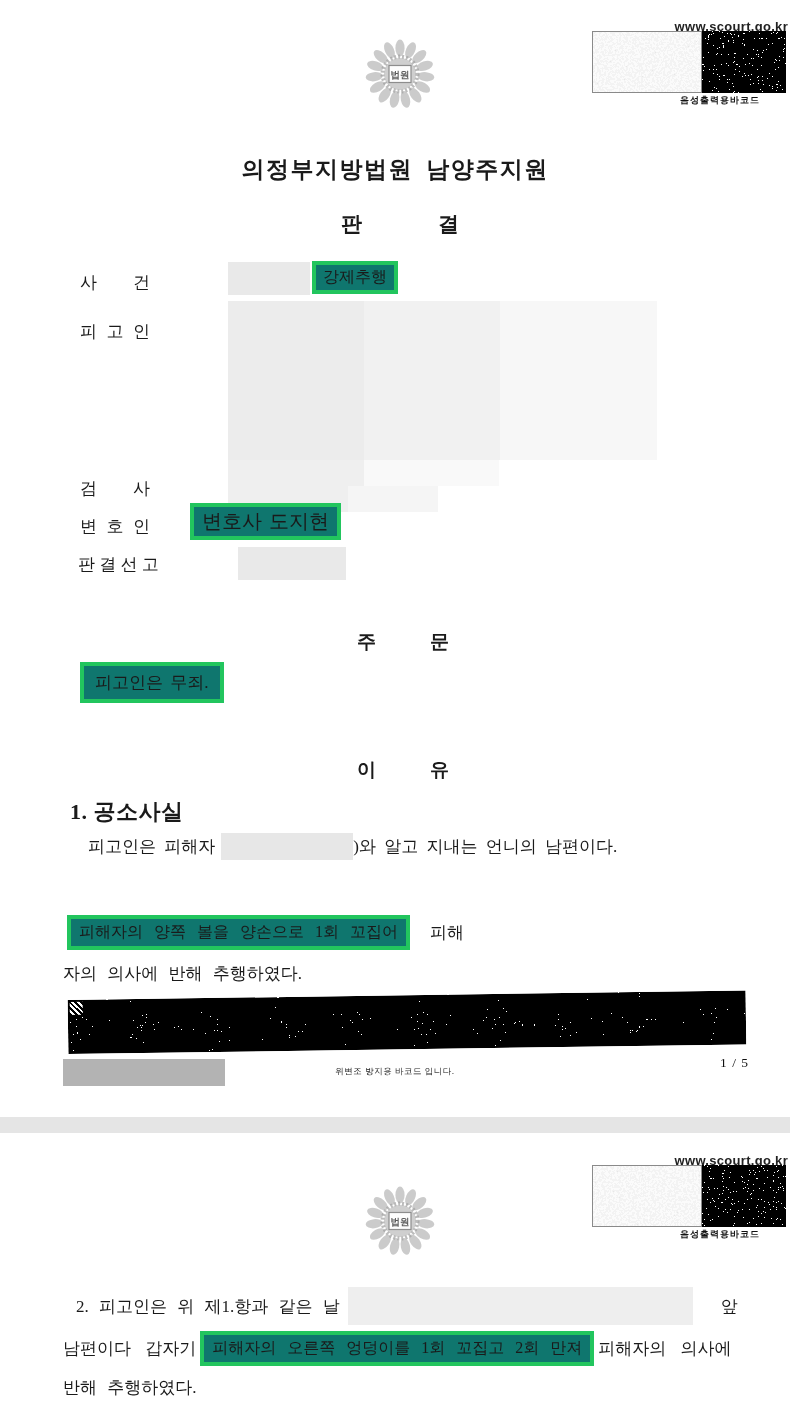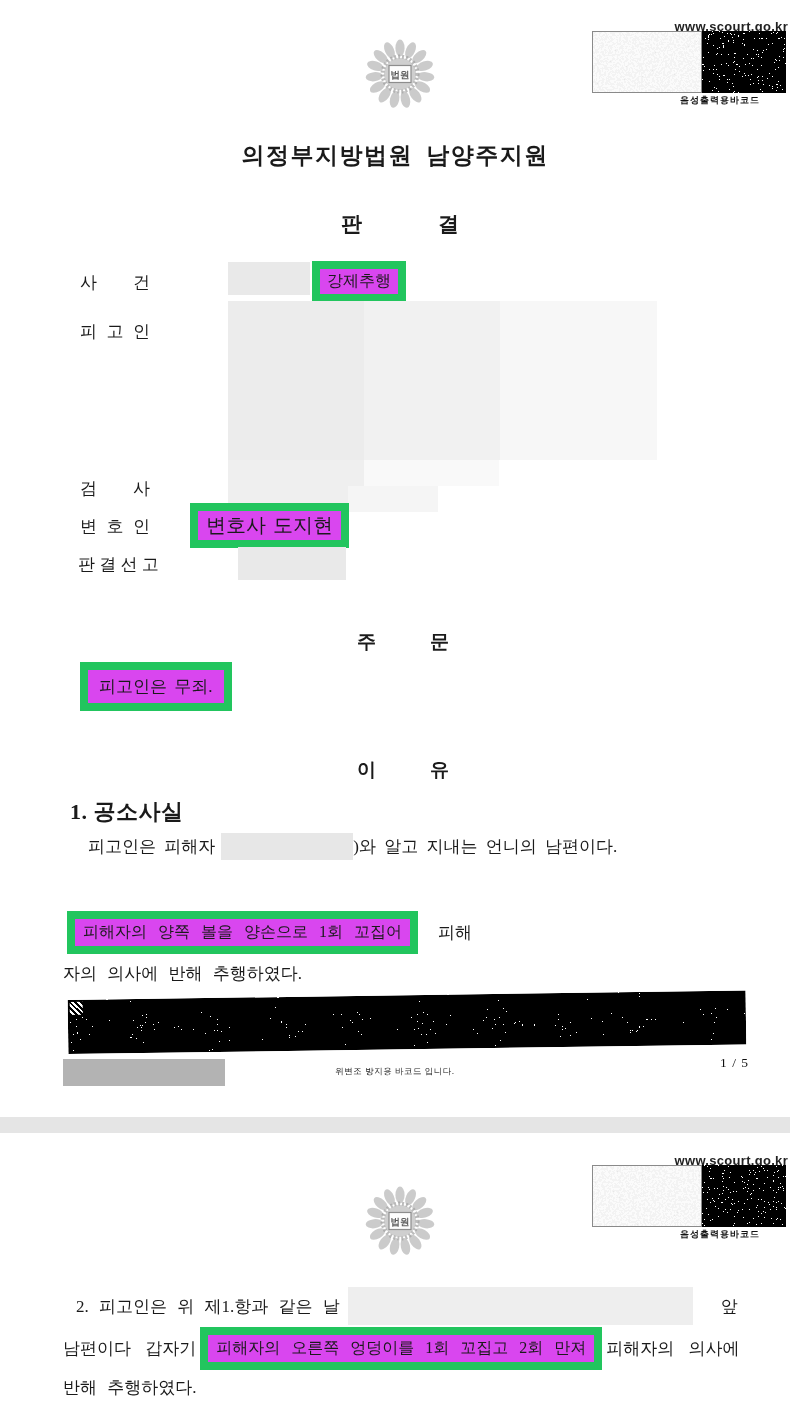--- a/index.html
+++ b/index.html
@@ -25,21 +25,21 @@
   .t-judg{width:118px;left:341px;font-size:21px;}
   .t-sec{width:92px;left:357px;font-size:19px;}
 
   
   .flabel{font-size:17px;text-align:justify;text-align-last:justify;white-space:nowrap;}
 
   
   .red-gray{position:absolute;}
 
   
-  .hlbox{display:inline-block;border:8px solid #22c55e;background:#d946ef;white-space:nowrap;text-align:right;}
+  .hlbox{display:inline-block;border:4px solid #22c55e;background:#0f766e;white-space:nowrap;text-align:right;}
   .hl-case{padding:2px 7px;font-size:16px;word-spacing:1px;}
   .hl-counsel{padding:1px 8px;font-size:20px;word-spacing:2px;}
   .hl-order{padding:5px 11px;font-size:17px;word-spacing:3px;}
   .hl-body{padding:3px 8px;font-size:16px;word-spacing:7px;}
 
   
   .bline{display:flex;align-items:center;white-space:nowrap;font-size:17px;}
   .inline-gray{display:inline-block;}
   .ws10{word-spacing:10px;}
   .ws6{word-spacing:6px;}
@@ -118,21 +118,21 @@
         <ellipse cx="52" cy="14" rx="4.6" ry="8.5" transform="rotate(288 52 40)"></ellipse>
         <ellipse cx="52" cy="14" rx="4.6" ry="8.5" transform="rotate(312 52 40)"></ellipse>
         <ellipse cx="52" cy="14" rx="4.6" ry="8.5" transform="rotate(336 52 40)"></ellipse>
       </g>
       <circle cx="52" cy="40" r="16" fill="#a8a8a8" opacity="0.55"></circle>
       <circle cx="52" cy="40" r="17.5" fill="none" stroke="#a0a0a0" stroke-width="4" stroke-dasharray="2 2" opacity="0.7"></circle>
       <rect x="41" y="31.5" width="22" height="17" fill="#fdfdfd" stroke="#8d8d8d" stroke-width="1.2"></rect>
       <text x="52" y="44" text-anchor="middle" font-size="9.5" fill="#5c5c5c" font-weight="bold">법원</text>
     </svg>
 
-    <div class="abs court-title" style="top:140px;">의정부지방법원 남양주지원</div>
+    <div class="abs court-title" style="top:154px;">의정부지방법원 남양주지원</div>
     <div class="abs jhead t-judg" style="top:210px;">판 결</div>
 
     <div class="abs flabel" style="left:80px;top:271px;width:70px;">사 건</div>
     <div class="red-gray" style="left:228px;top:262px;width:82px;height:33px;background:#e9e9e9;"></div>
     <div class="abs" style="left:312px;top:261px;">
       <span class="hlbox hl-case">강제추행</span>
     </div>
 
     <div class="abs flabel" style="left:80px;top:320px;width:70px;">피 고 인</div>
     <div class="red-gray" style="left:228px;top:301px;width:136px;height:159px;background:#ececec;"></div>

